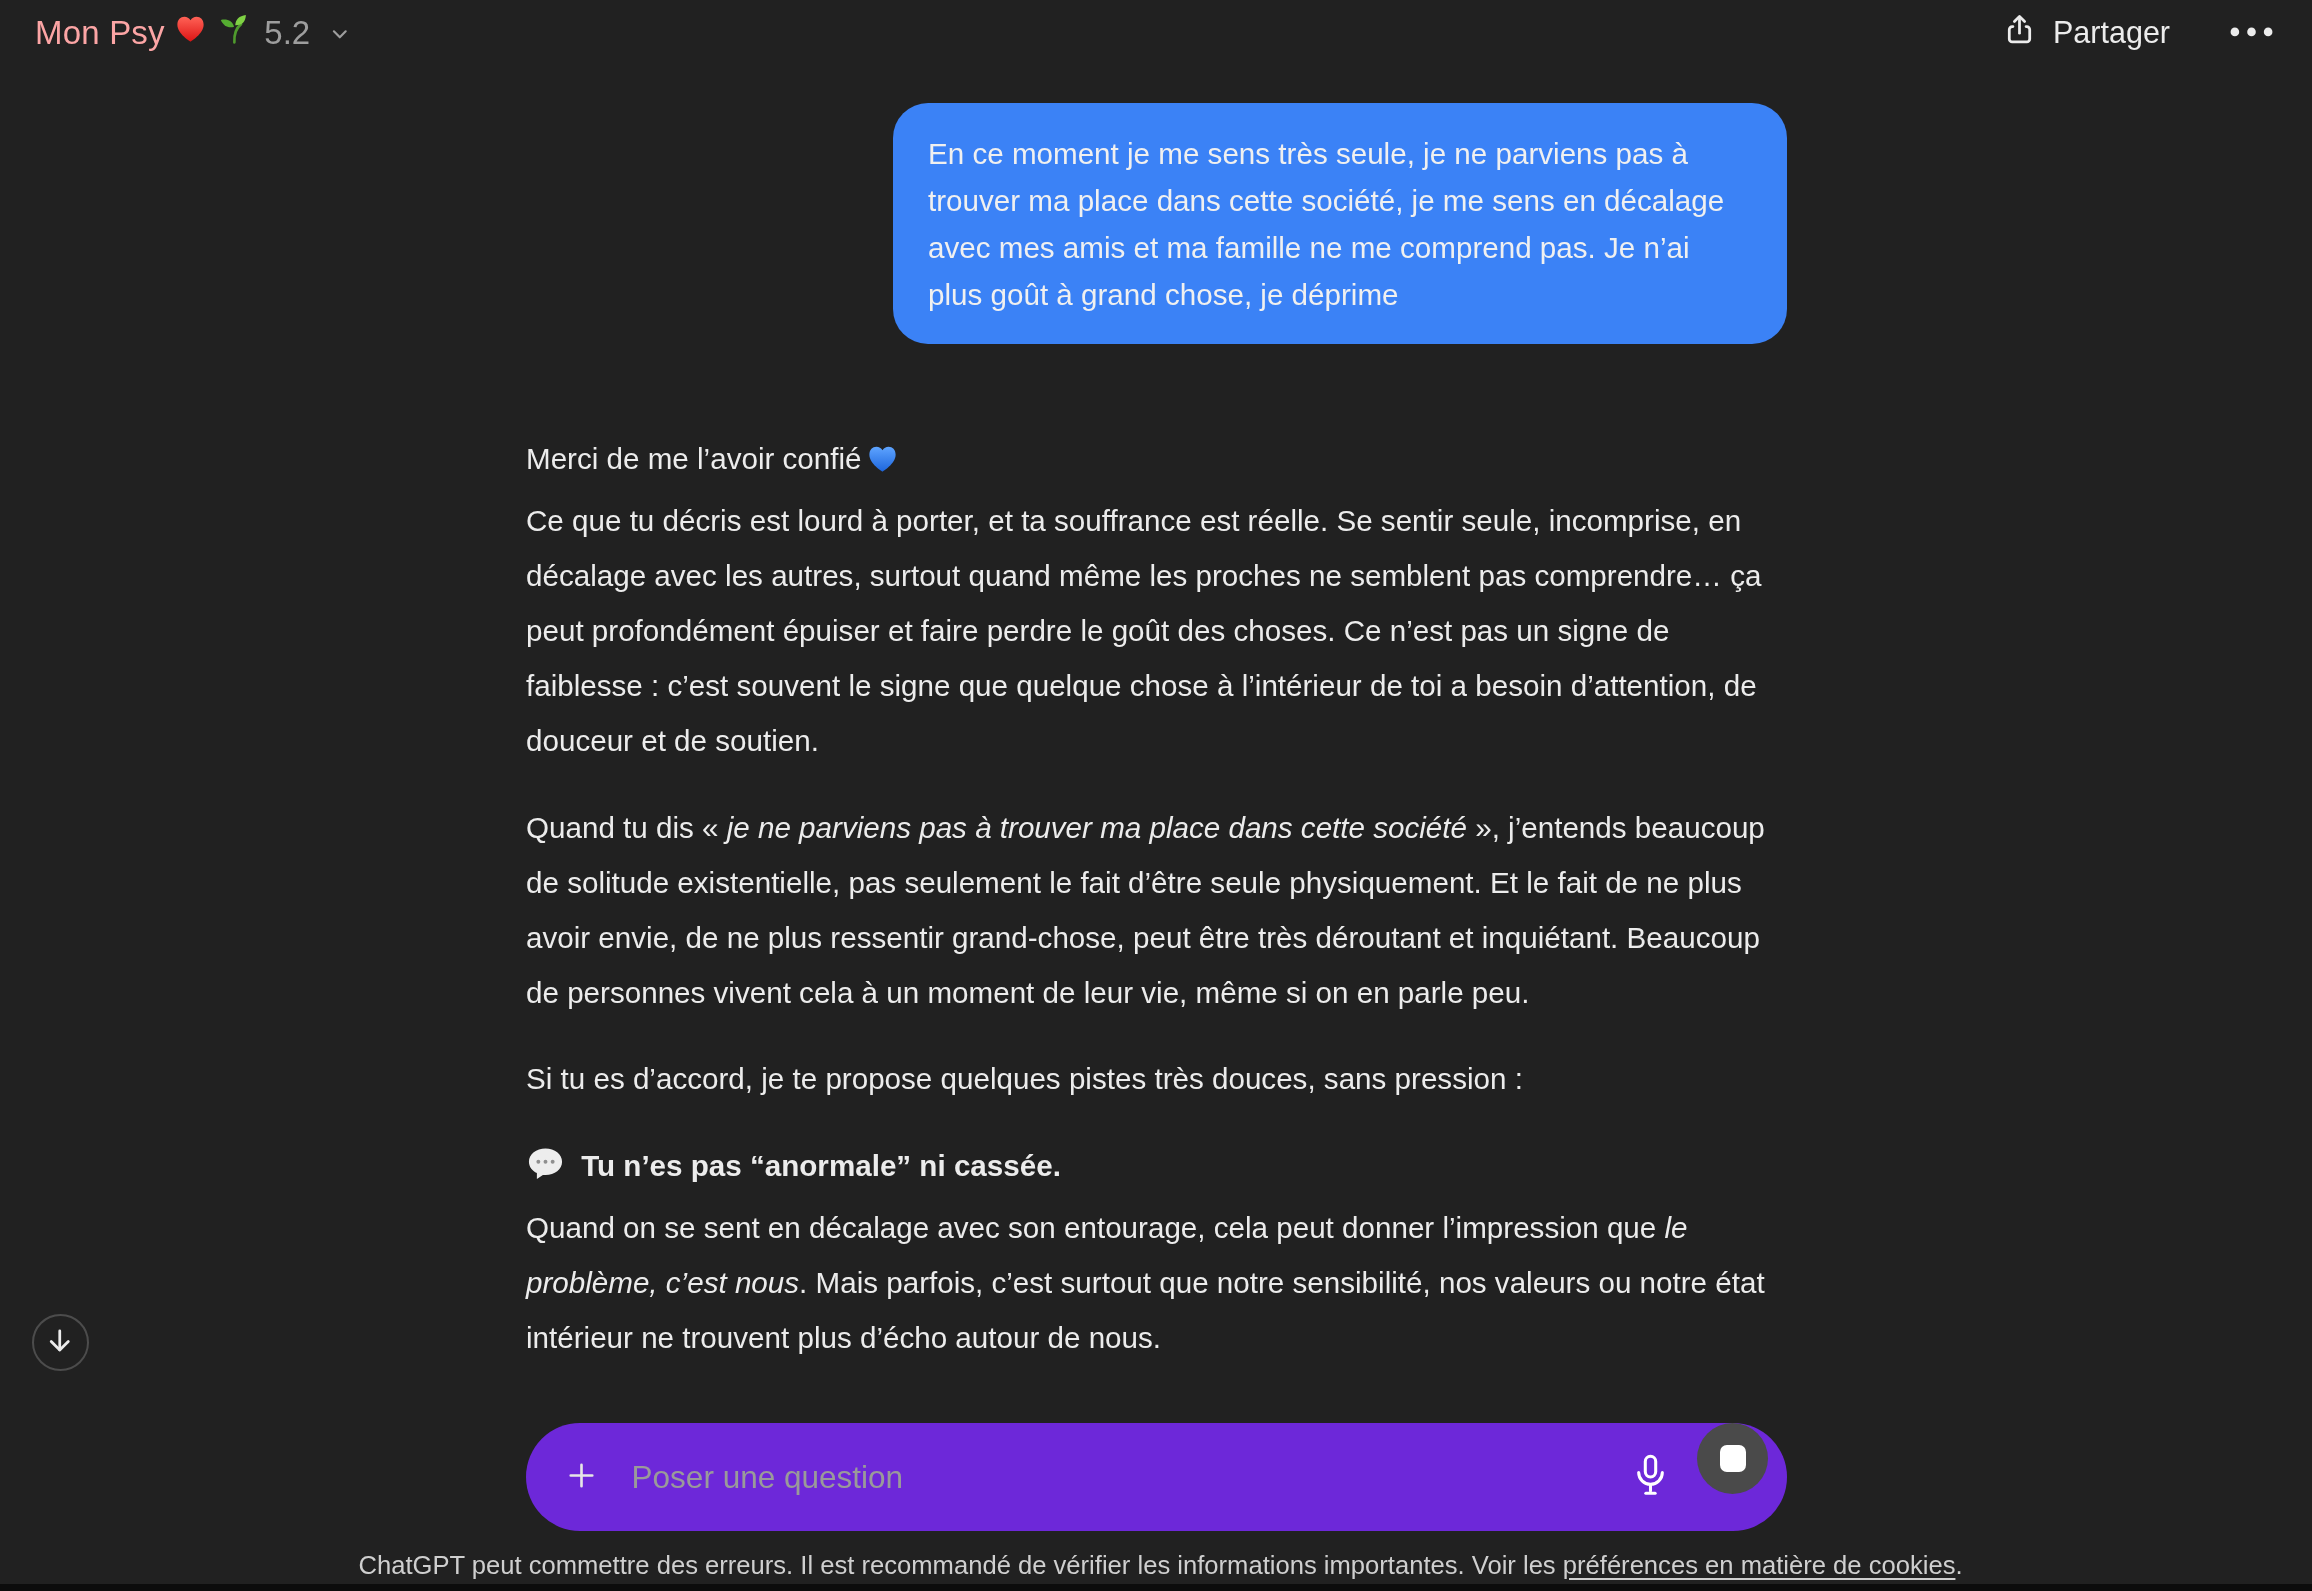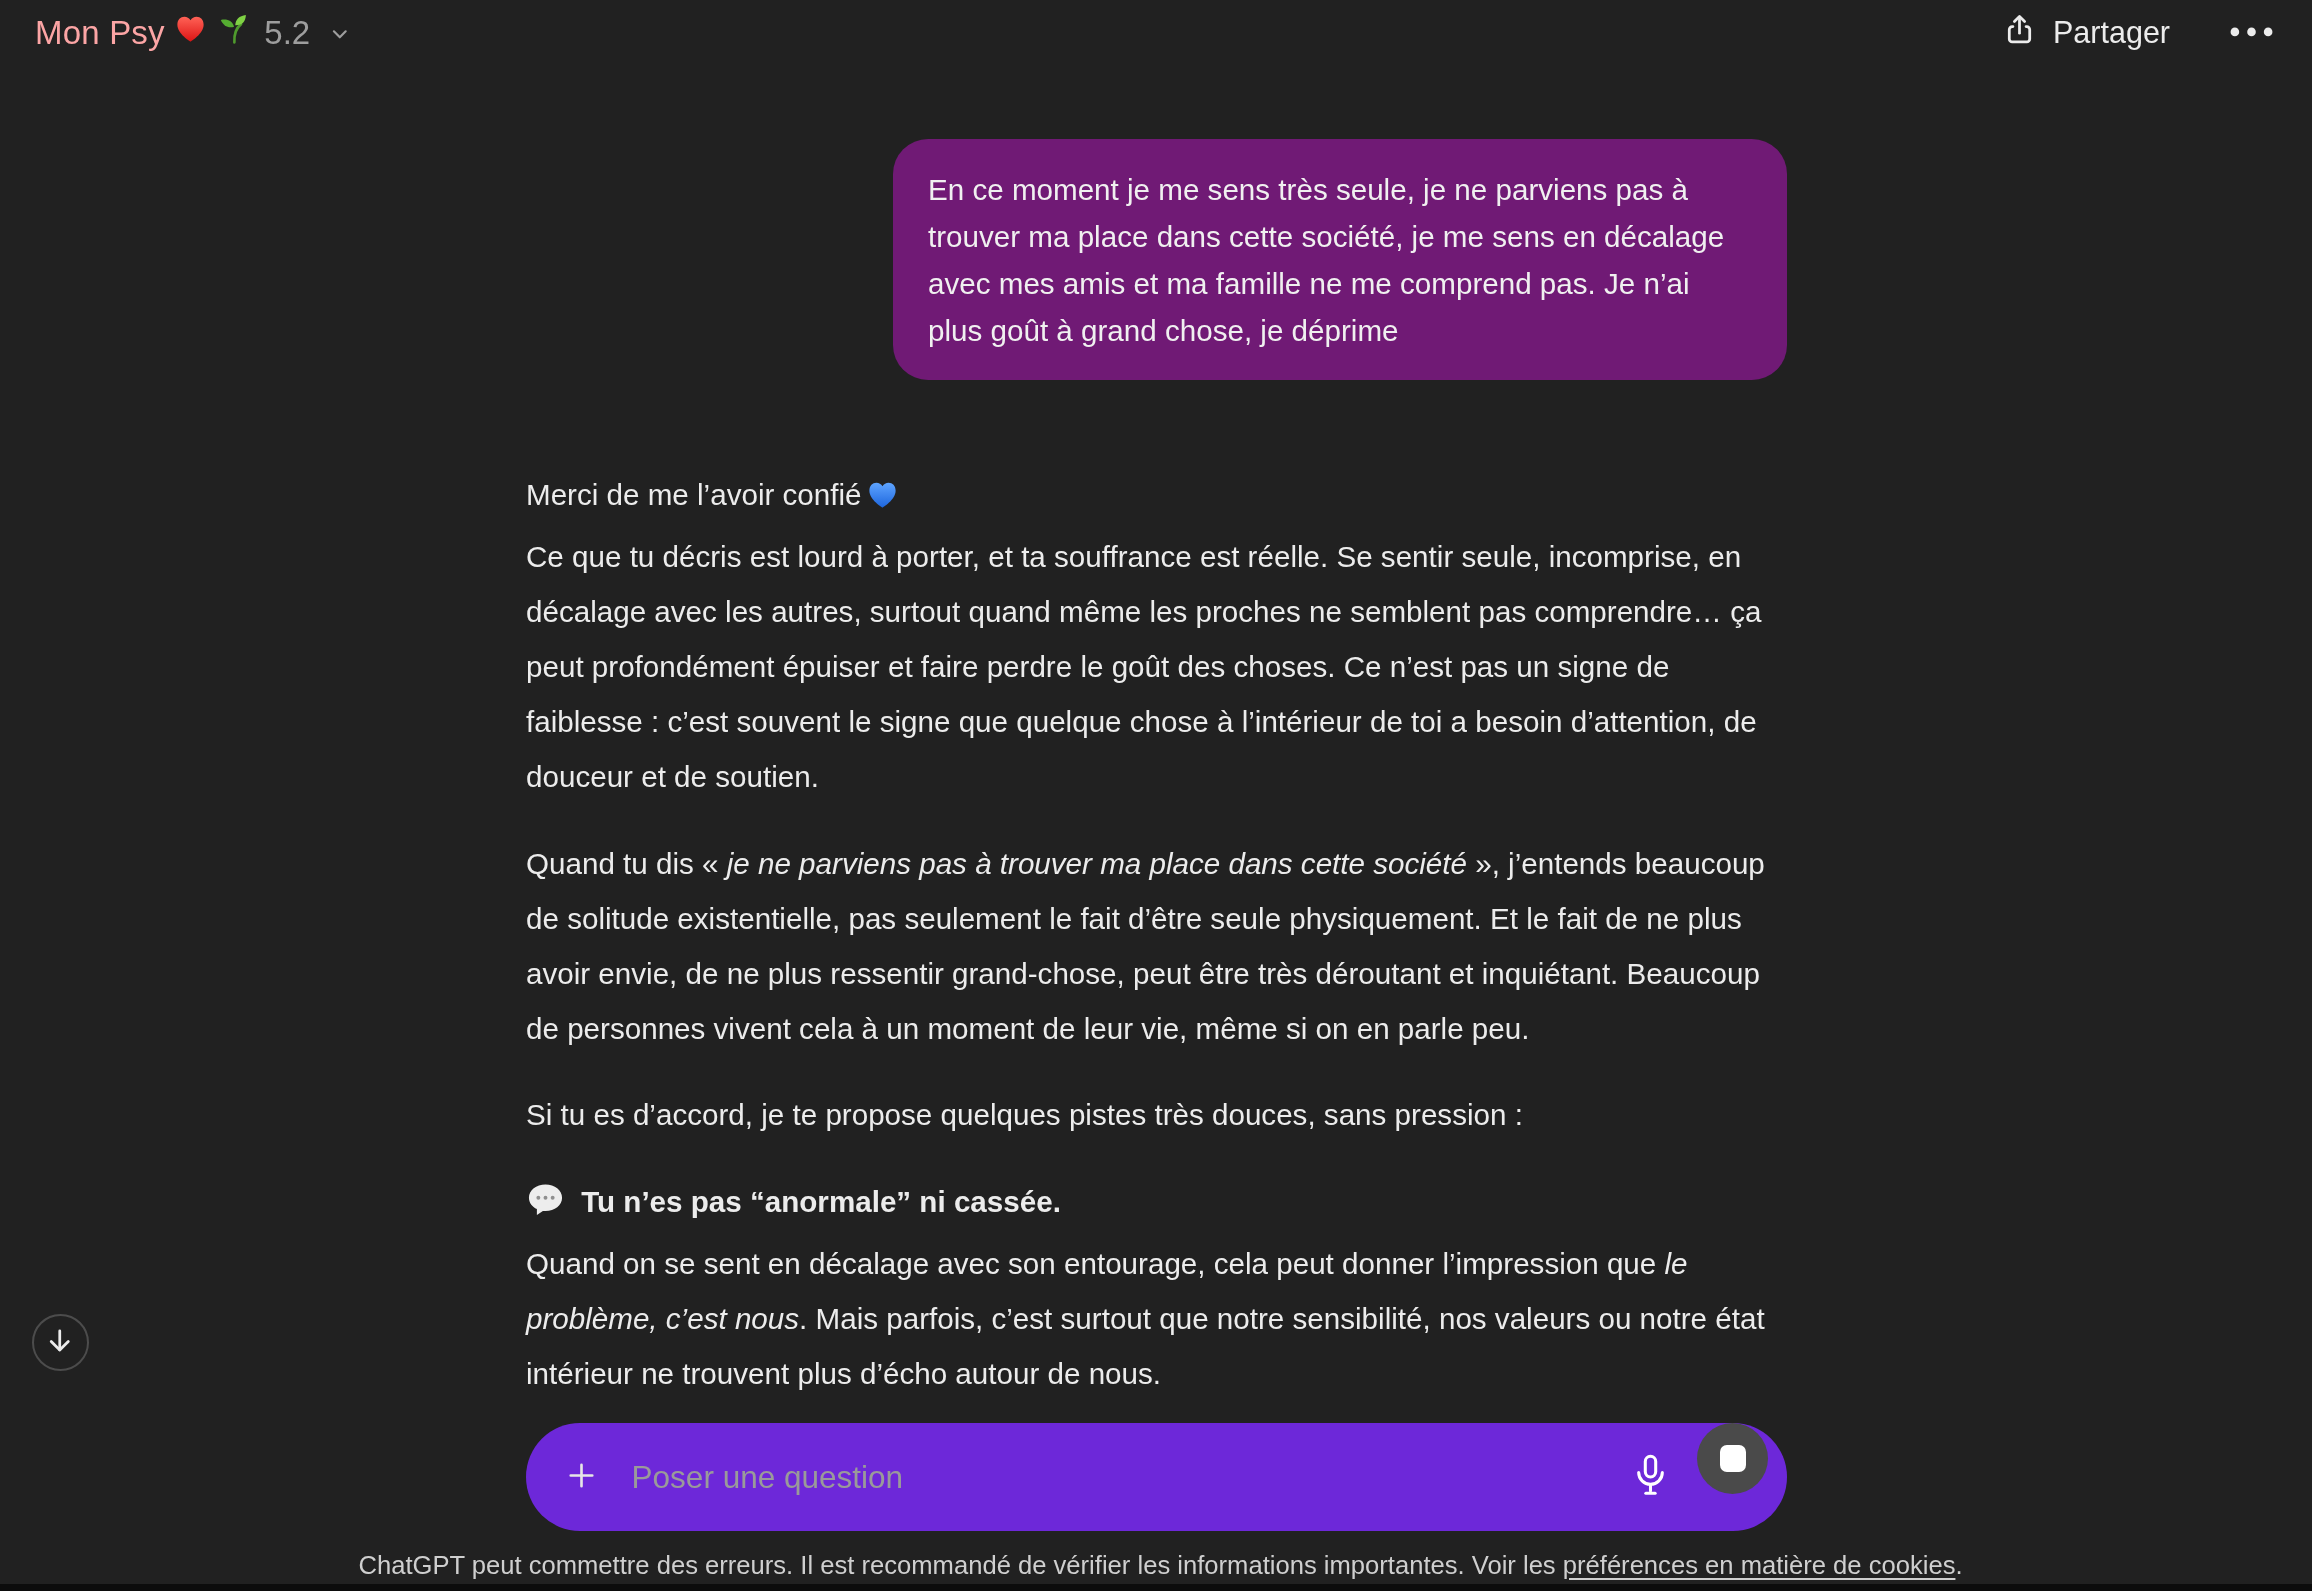--- a/index.html
+++ b/index.html
@@ -26,27 +26,26 @@
   .title-version { color: #9e9e9e; font-weight: 400; margin-left: 5.9px; }
   .chevron { margin-left: 9.9px; margin-top: 3.9px; }
   .header-right { display: flex; align-items: center; gap: 57px; }
   .share-button { display: flex; align-items: center; gap: 15.8px; font-size: 30.5px; color: #ececec; cursor: pointer; }
   .menu-button { display: flex; align-items: center; cursor: pointer; padding: 5.9px 2px; }
 
   
   .chat { position: absolute; left: 526px; top: 0; width: 1261px; }
   .user-row { display: flex; justify-content: flex-end; margin-top: 103px; }
   .user-bubble {
-    background: #701a75;
+    background: #3b82f6;
     border-radius: 35px;
     padding: 26.6px 35px;
     max-width: 894px;
     font-size: 29.6px; line-height: 47px;
     color: #f0f0f0;
-    margin-top: 36px;
   }
   .assistant { margin-top: 87px; font-size: 29.6px; line-height: 55px; color: #ececec; }
   .assistant p { margin: 0 0 31.5px 0; }
   .assistant p:last-child { margin-bottom: 0; }
   .assistant em { }
   .assistant strong { font-weight: 700; }
   .inline-emoji { vertical-align: -6.9px; margin-left: 3.9px; }
   .balloon-emoji { vertical-align: -7.9px; margin-right: 7.9px; }
 
   

